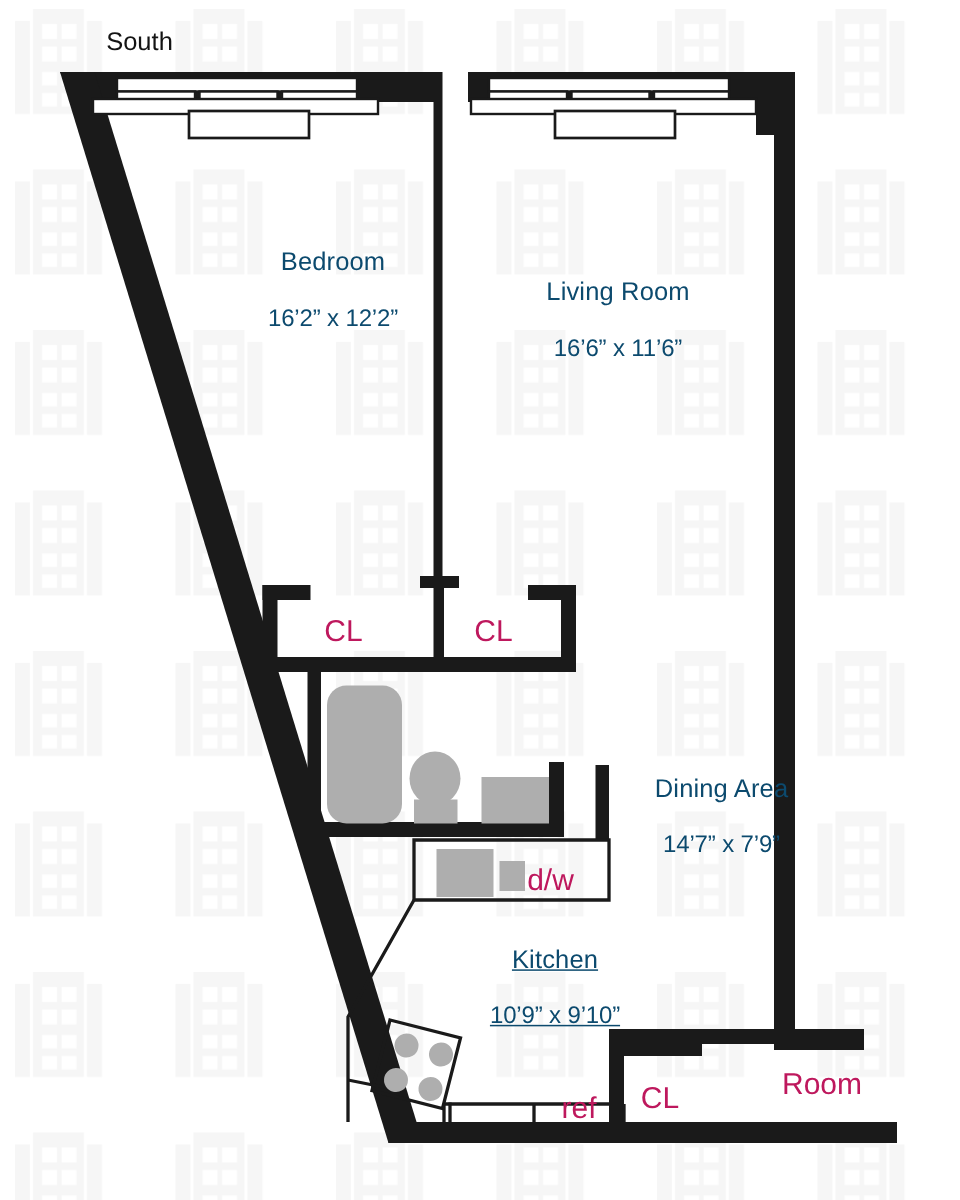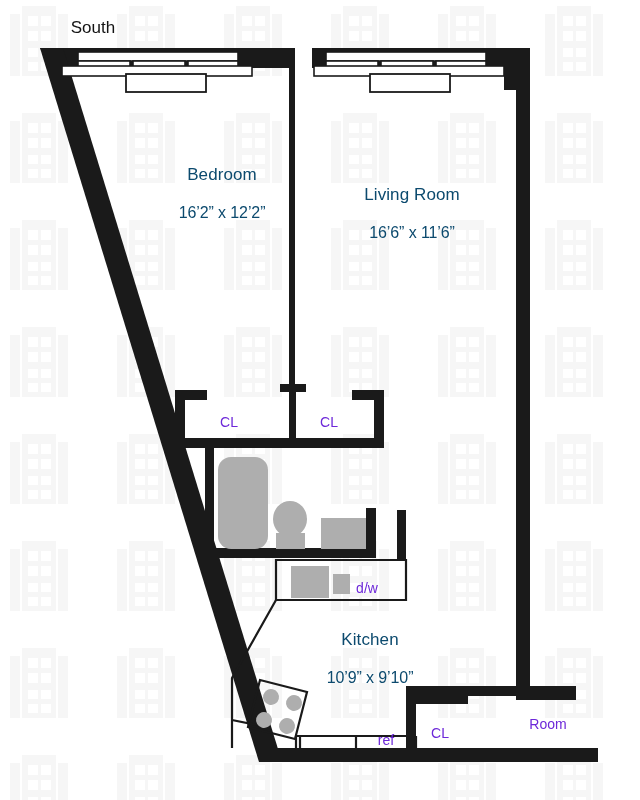--- a/index.html
+++ b/index.html
@@ -52,22 +52,22 @@
     letter-spacing: .1px;
   }
   .room-dims {
     display: block;
     font-size: 16px;
     letter-spacing: -.1px;
   }
   .small-label {
     position: absolute;
     transform: translate(-50%, -50%);
-    font-size: 14px;
-    color: #6d28d9;
+    font-size: 20px;
+    color: #be185d;
     white-space: nowrap;
   }
   .compass-label {
     position: absolute;
     transform: translate(-50%, -50%);
     font-size: 17px;
     color: #141414;
     white-space: nowrap;
   }
 </style>
@@ -210,22 +210,26 @@
     <div class="room-label" style="left:202px; top:194px;">
       <span class="room-name">Bedroom</span>
       <span class="room-dims">16’2” x 12’2”</span>
     </div>
 
     <div class="room-label" style="left:392px; top:214px;">
       <span class="room-name">Living Room</span>
       <span class="room-dims">16’6” x 11’6”</span>
     </div>
 
-
-    <div class="room-label" style="left:350px; top:659px;">
+    <div class="room-label" style="left:461px; top:545px; width:120px;">
+      <span class="room-name">Dining Area</span>
+      <span class="room-dims">14’7” x 7’9”</span>
+    </div>
+
+    <div class="room-label" style="left:350px; top:659px;text-decoration:underline;">
       <span class="room-name">Kitchen</span>
       <span class="room-dims">10’9” x 9’10”</span>
     </div>
 
     <div class="small-label" style="left:229px; top:422px;">CL</div>
     <div class="small-label" style="left:329px; top:422px;">CL</div>
     <div class="small-label" style="left:440px; top:733px;">CL</div>
     <div class="small-label" style="left:367px; top:588px;text-align:right;">d/w</div>
     <div class="small-label" style="left:386px; top:740px;text-align:right;">ref</div>
     <div class="small-label" style="left:548px; top:724px;">Room</div>

